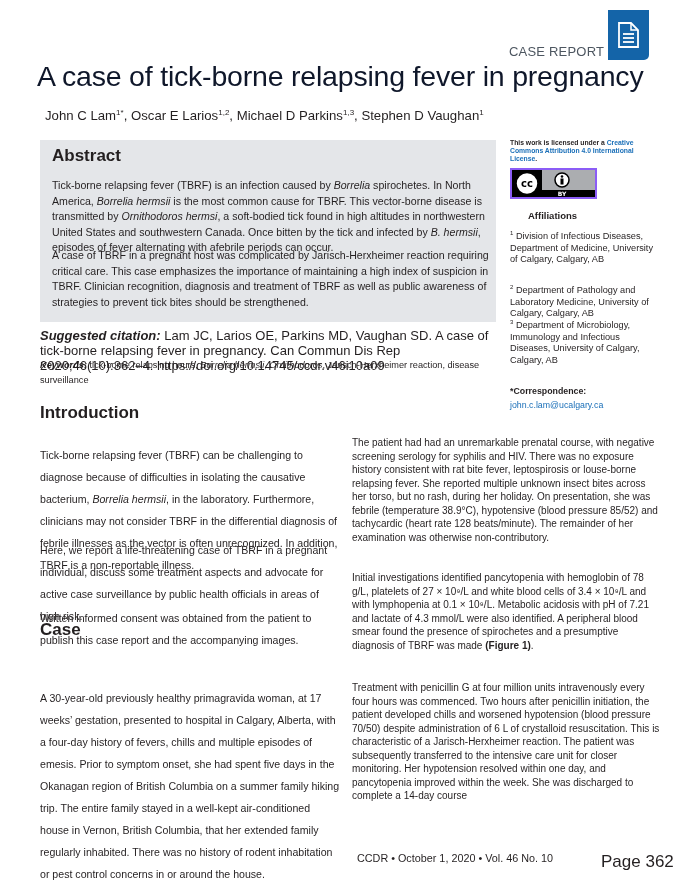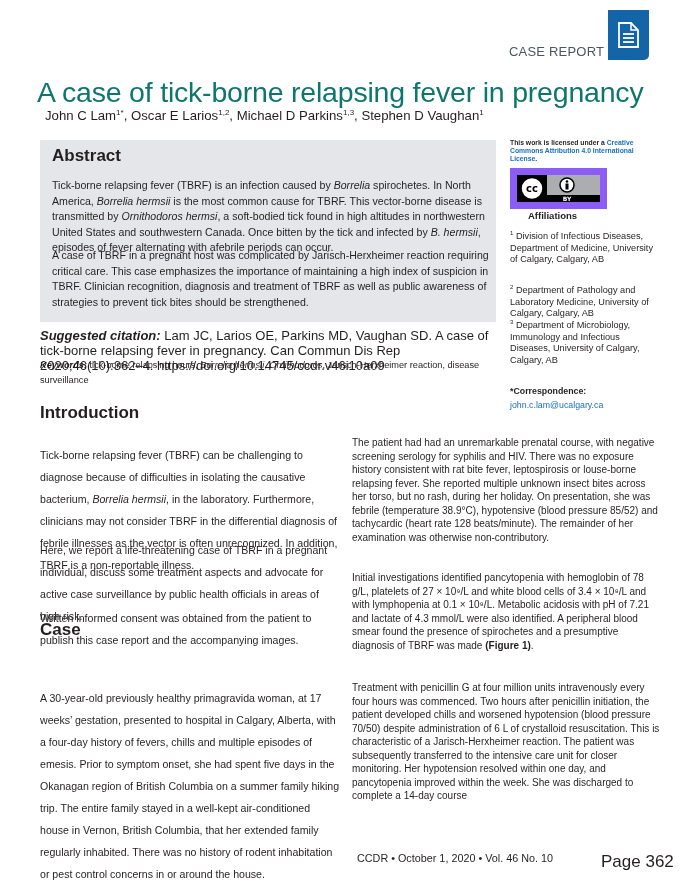--- a/index.html
+++ b/index.html
@@ -11,21 +11,21 @@
   .abs { position: absolute; }
   #section-label {
     left: 509px; top: 44px; font-size: 13px; color: #4d5660; letter-spacing: 0.2px;
   }
   #doc-badge {
     left: 608px; top: 10px; width: 41px; height: 50px; background: #1464a8;
     border-bottom-right-radius: 5px;
   }
   #doc-badge svg { position: absolute; left: 10px; top: 12px; }
   #title {
-    left: 37px; top: 76px; font-size: 28.5px; color: #0f766e; white-space: nowrap; letter-spacing: -0.2px;
+    left: 37px; top: 60px; font-size: 28.5px; color: #0f172a; white-space: nowrap; letter-spacing: -0.2px;
   }
   #authors { left: 45px; top: 108px; font-size: 13.2px; white-space: nowrap; }
   #authors sup { font-size: 8px; }
   #abstract-box {
     left: 40px; top: 140px; width: 456px; height: 182px; background: #e4e6e9;
   }
   #abstract-heading { left: 52px; top: 146px; font-size: 17px; font-weight: bold; }
   .abs-para { left: 52px; width: 440px; font-size: 10.6px; line-height: 15.6px; }
   #abstract-p1 { top: 178px; }
   #abstract-p2 { top: 248px; }
@@ -38,21 +38,21 @@
   .col-right { left: 352px; width: 310px; font-size: 10px; line-height: 13.5px; }
   #intro-p1 { top: 436px; }
   #intro-p2 { top: 531px; }
   #intro-p3 { top: 599px; }
   #case-p1 { top: 679px; }
   #right-p1 { top: 436px; }
   #right-p2 { top: 571px; }
   #right-p3 { top: 681px; }
   #license-text { left: 510px; top: 139px; width: 125px; font-size: 6.8px; line-height: 8.2px; font-weight: bold; }
   #license-text .link { color: #1a6fb8; }
-  #cc-badge { left: 510px; top: 168px; width: 83px; height: 27px; background: #a9abad; border: 7px solid #8b5cf6; }
+  #cc-badge { left: 510px; top: 168px; width: 83px; height: 27px; background: #a9abad; border: 2px solid #8b5cf6; }
   #aff-heading { left: 528px; top: 210px; font-size: 9.5px; font-weight: bold; }
   .aff { left: 510px; width: 150px; font-size: 9.2px; line-height: 11.6px; }
   .aff sup { font-size: 6px; }
   #aff-1 { top: 228px; }
   #aff-2 { top: 282px; }
   #aff-3 { top: 317px; }
   #corr-label { left: 510px; top: 386px; font-size: 8.8px; font-weight: bold; }
   #corr-email { left: 510px; top: 400px; font-size: 8.8px; color: #1a6fb8; }
   #footer-journal { left: 357px; top: 852px; font-size: 10.8px; white-space: nowrap; }
   #footer-page { left: 601px; top: 852px; font-size: 17px; white-space: nowrap; }

